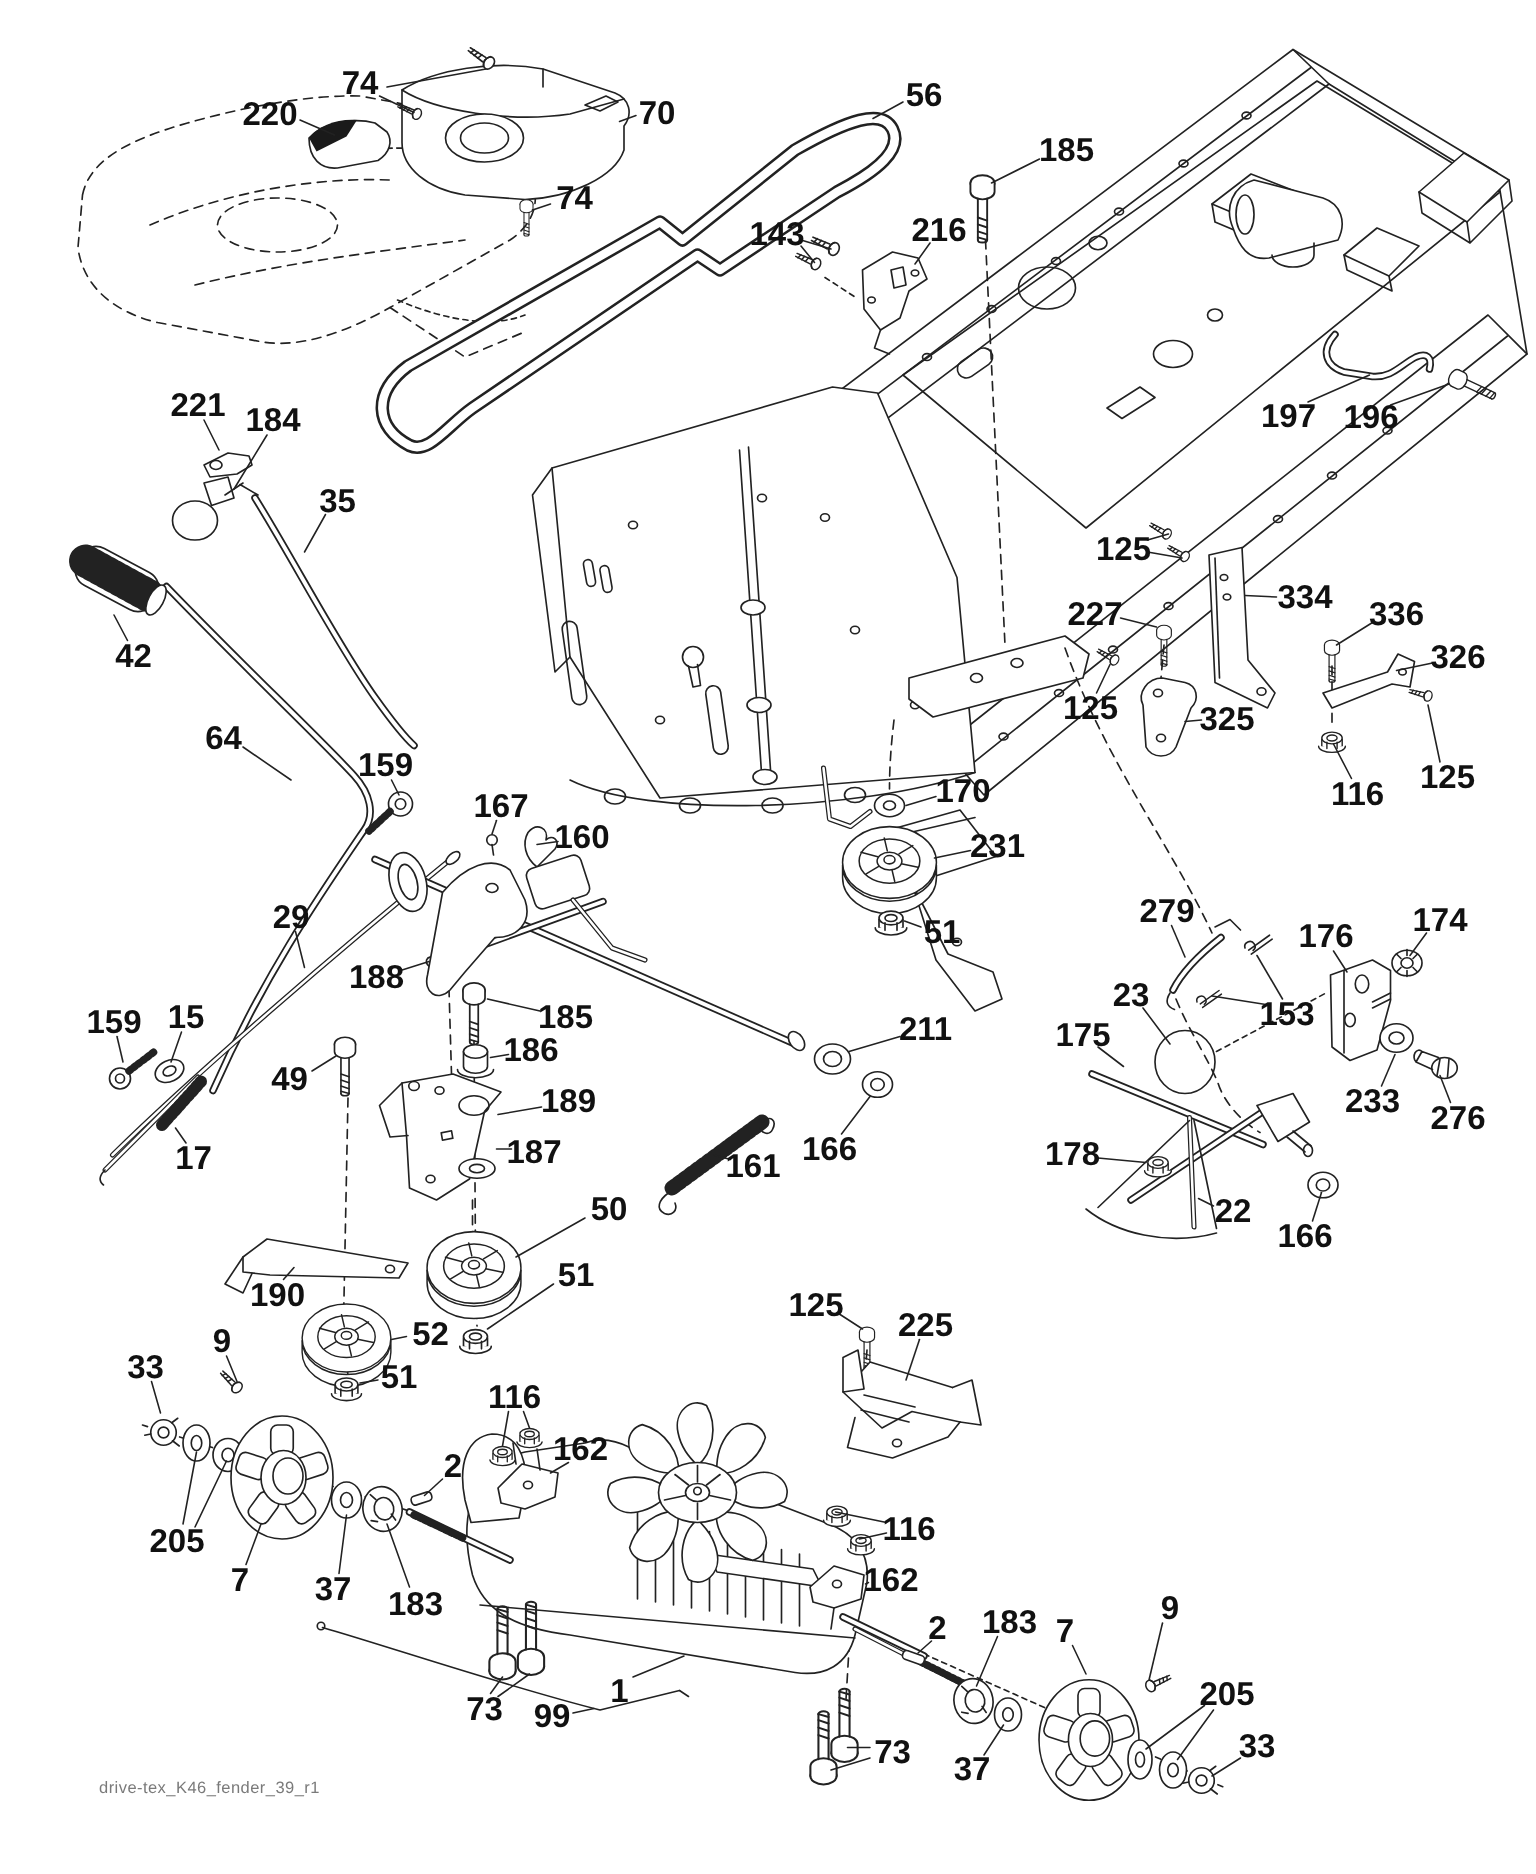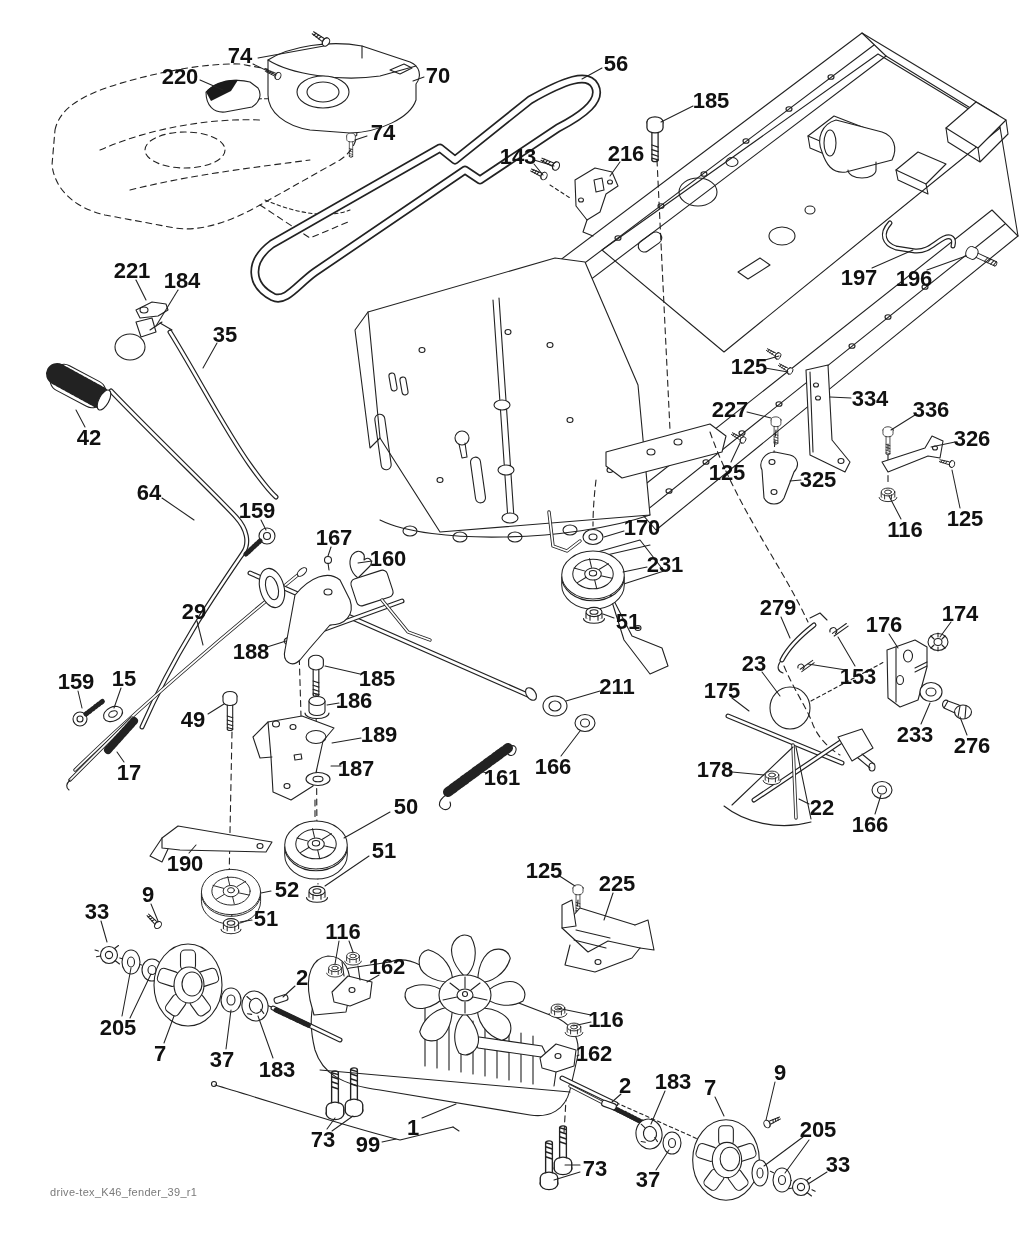--- a/index.html
+++ b/index.html
@@ -16,21 +16,21 @@
   #diagram .rod-o{stroke-width:5;}
   #diagram .rod-i{stroke:#fff;stroke-width:2.6;}
   #diagram .trod-o{stroke-width:3.4;}
   #diagram .trod-i{stroke:#fff;stroke-width:1.7;}
   #diagram .coil{stroke-width:10;stroke-dasharray:2.6 2.2;}
   #diagram .coil-s{stroke-width:8;stroke-dasharray:2.2 2;}
   #diagram .spl{stroke-width:5;stroke-dasharray:1.6 2.2;}
   #diagram .grip{stroke-width:22;stroke-dasharray:2.6 2.6;}
   #diagram .leader{stroke:#222;stroke-width:1.05;}
   #diagram text.callout{font:bold 22px "Liberation Sans",sans-serif;fill:#111;stroke:none;}
-  #footer-label{position:absolute;left:40px;top:1186px;font:11px "Liberation Sans",sans-serif;color:#7a7a7a;letter-spacing:.3px;}
+  #footer-label{position:absolute;left:56px;top:1186px;font:11px "Liberation Sans",sans-serif;color:#7a7a7a;letter-spacing:.3px;}
 </style>
 </head>
 <body>
 
 <div id="stage">
 <svg id="diagram" width="1024" height="1249" viewBox="0 0 1024 1249" xmlns="http://www.w3.org/2000/svg">
   <defs>
     <g id="g-bolt">
       <ellipse cx="0" cy="0" rx="7" ry="4.5" class="fw"></ellipse>
       <path d="M-7,0 L-7,5 A7,4.5 0 0 0 7,5 L7,0" class="fw"></path>

